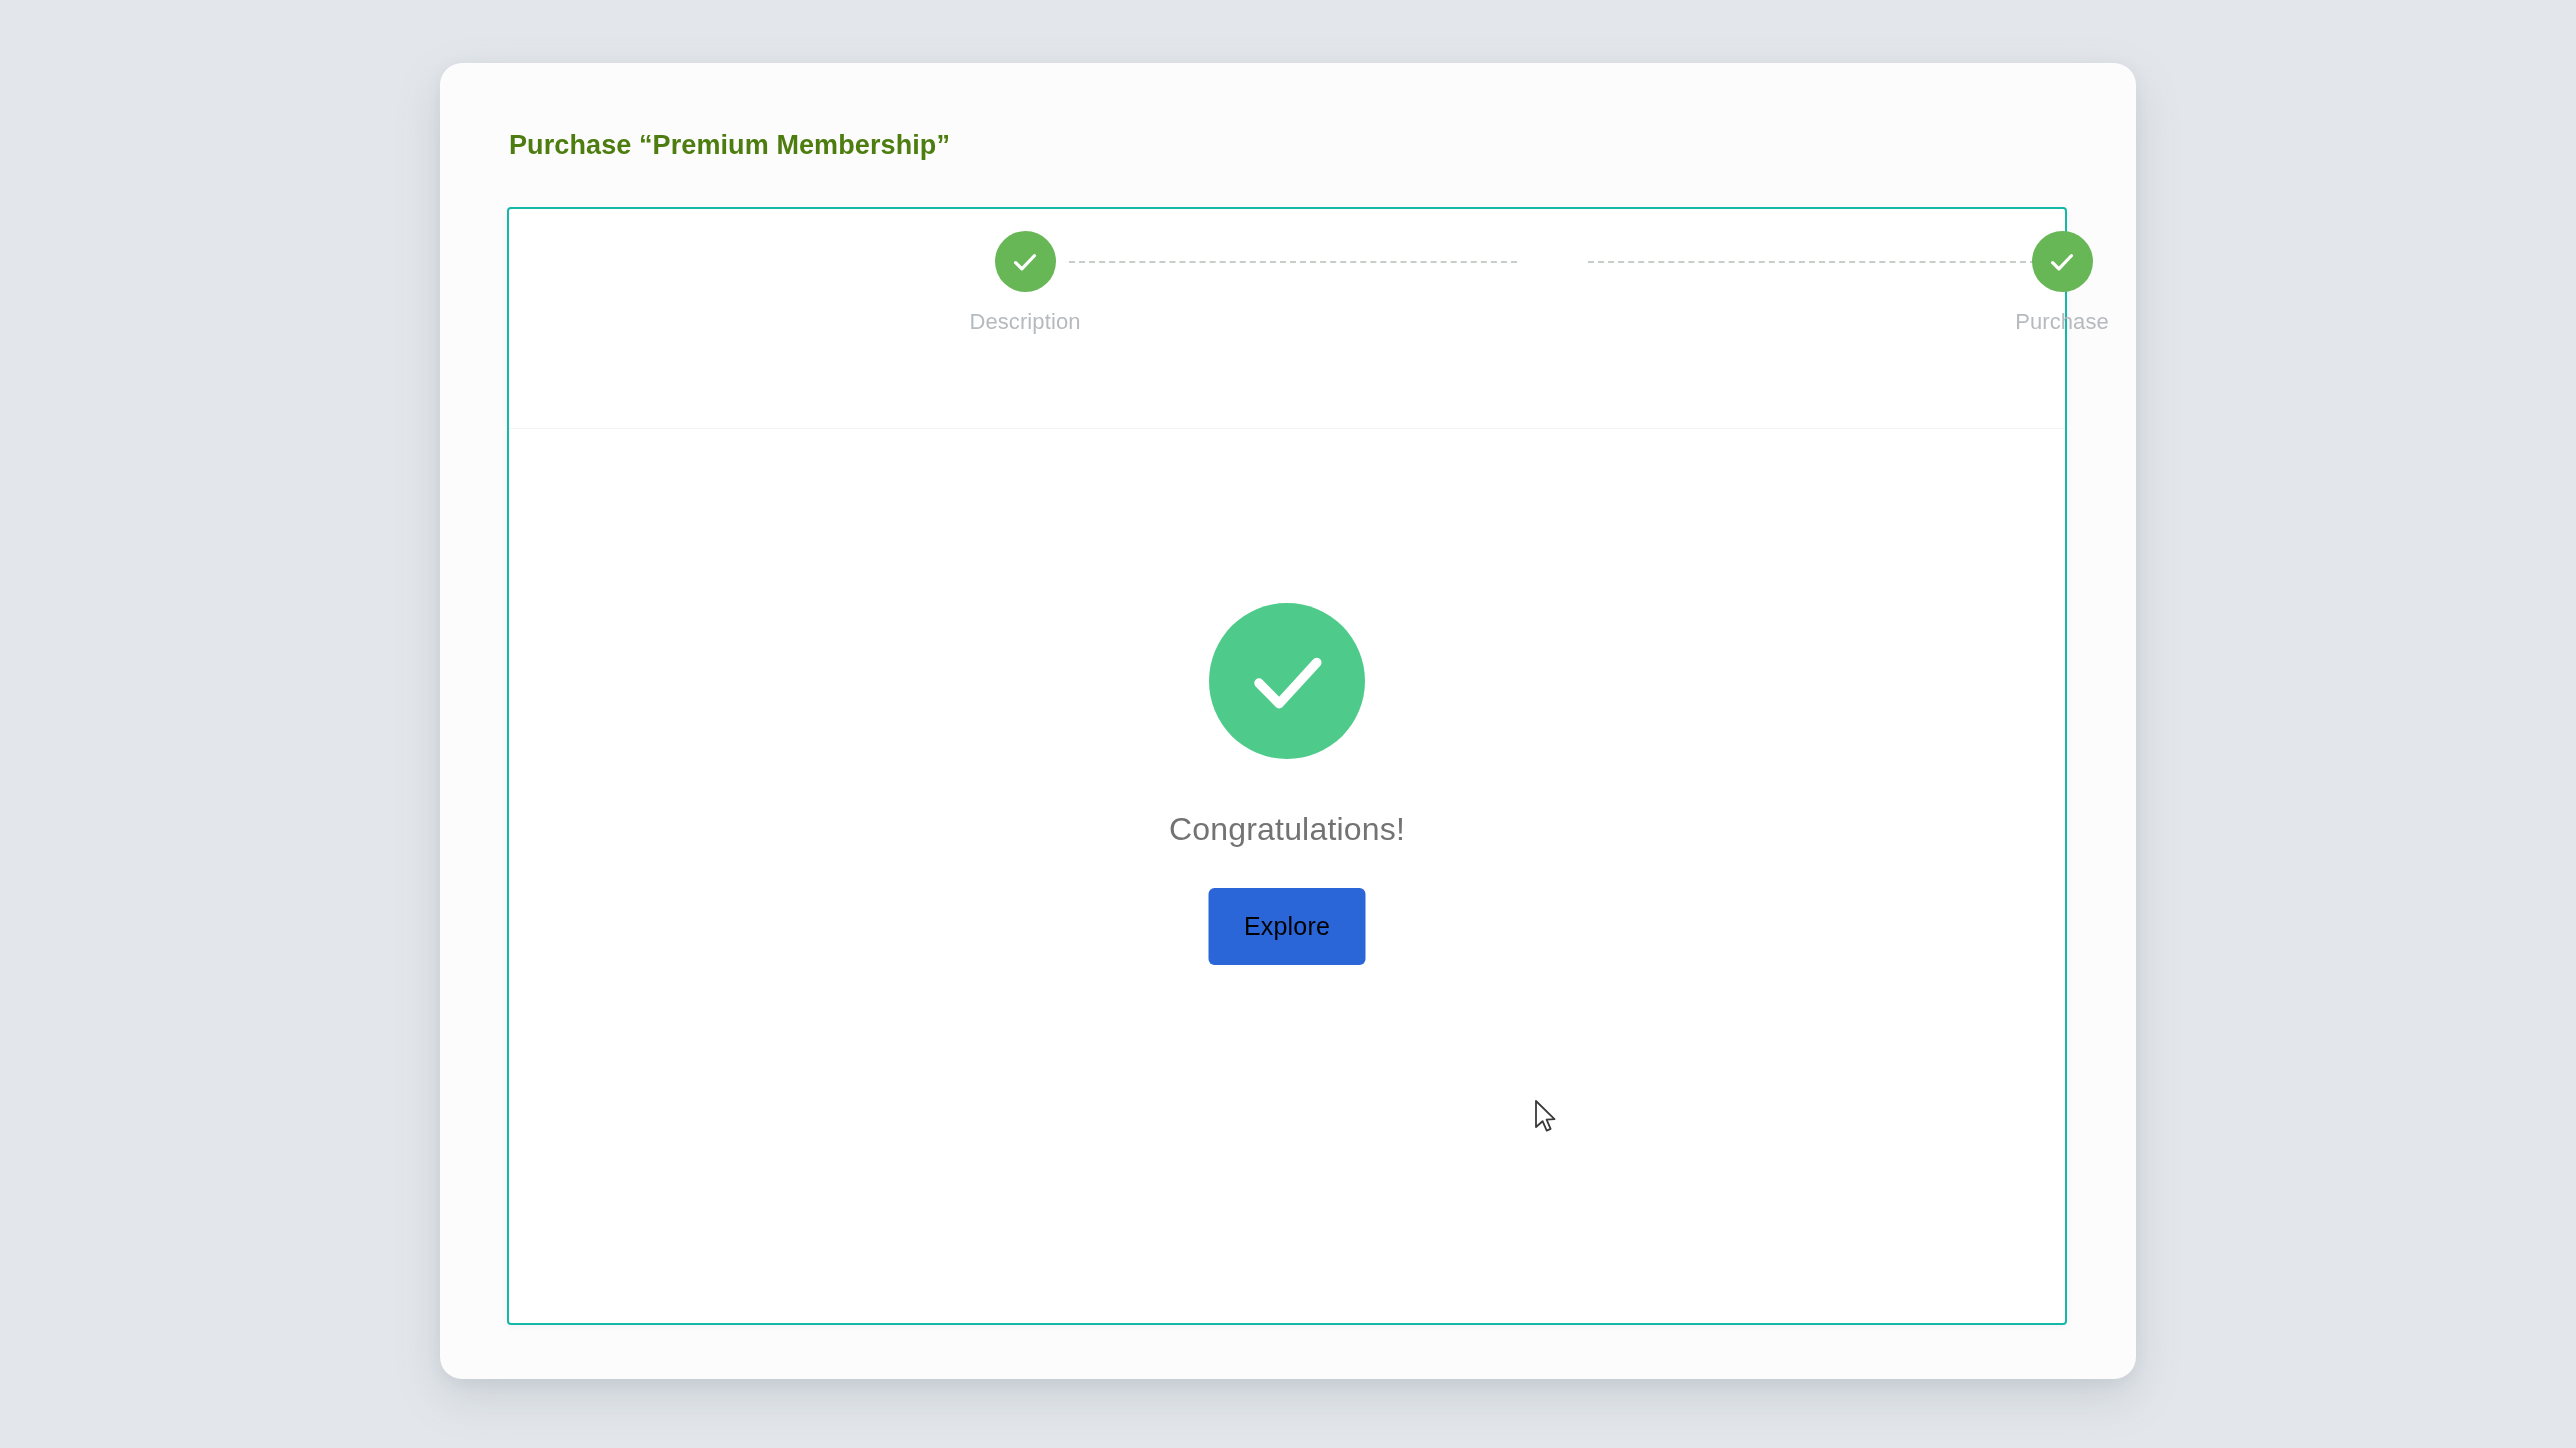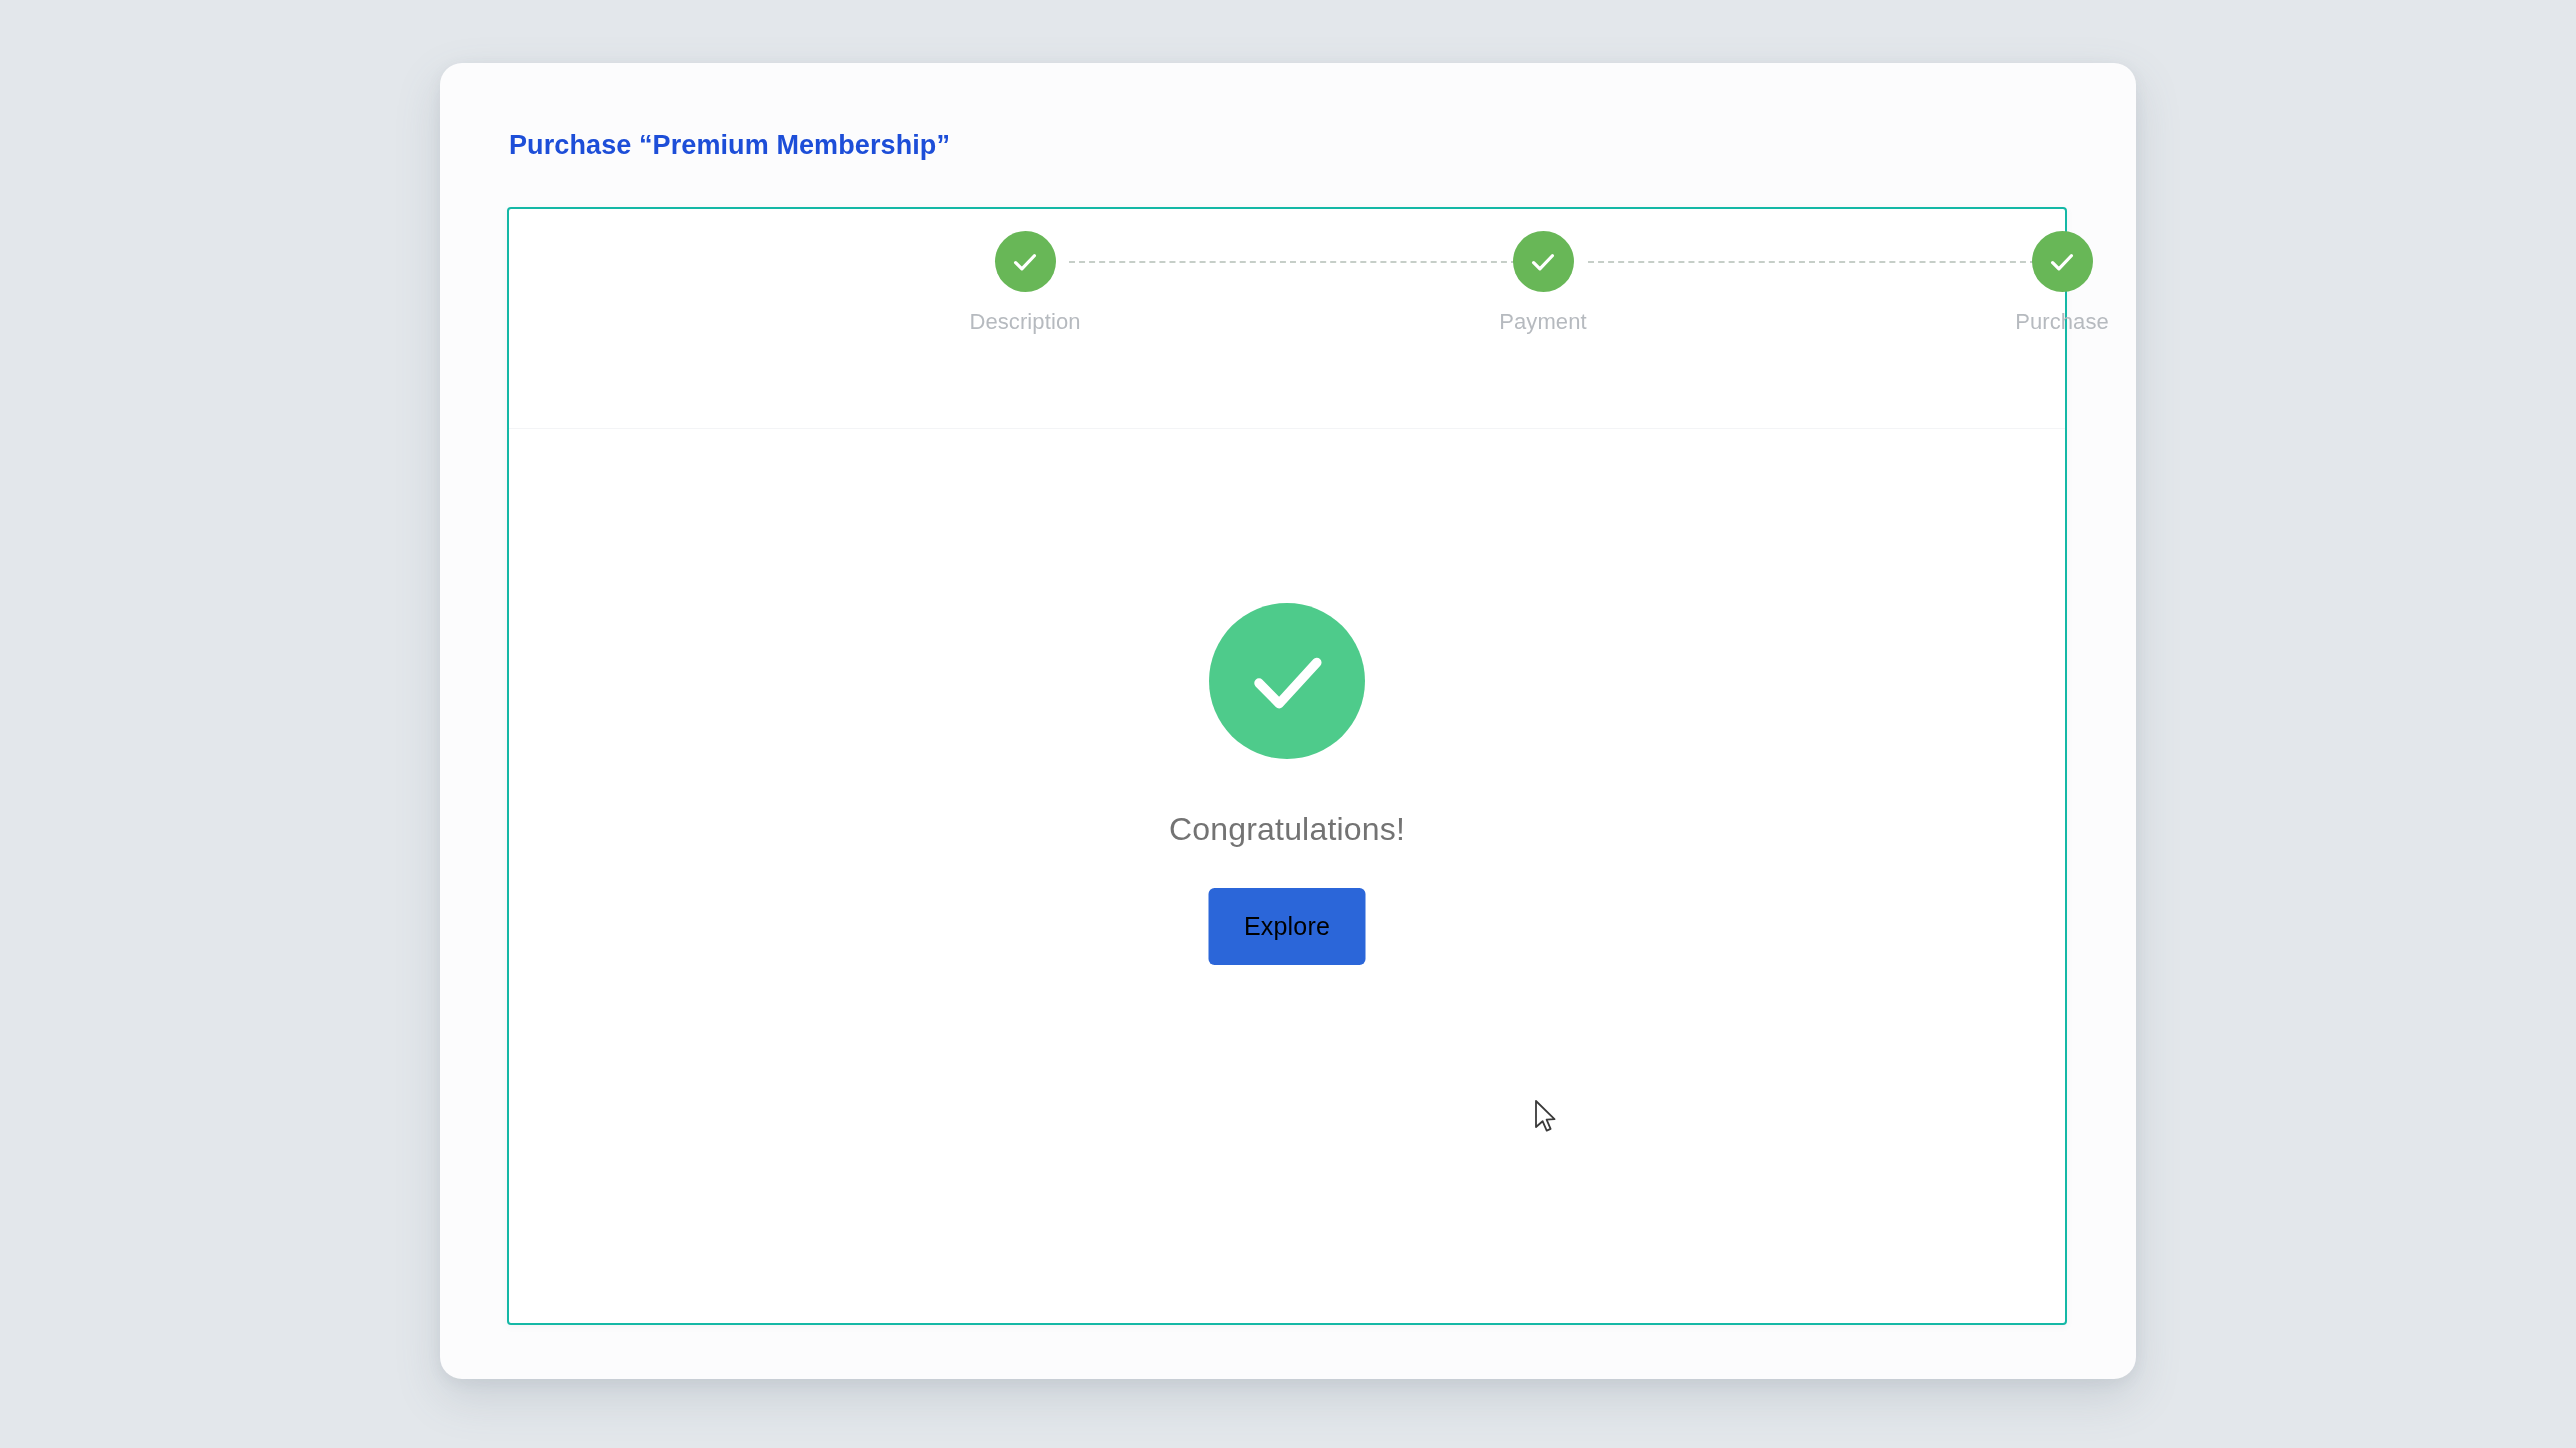--- a/index.html
+++ b/index.html
@@ -31,21 +31,21 @@
                 0 4px 14px rgba(90, 103, 120, 0.08);
   }
 
   
   #page-title {
     position: absolute;
     left: 69px;
     top: 65px;
     font-size: 27px;
     line-height: 34px;
-    color: #1d4ed8;
+    color: #4d7c0f;
     letter-spacing: 0.1px;
     white-space: nowrap;
   }
 
   
   #wizard-card {
     position: absolute;
     left: 67px;
     top: 144px;
     width: 1560px;
@@ -195,30 +195,20 @@
         <div class="step-circle">
           <span>
             <svg width="30" height="30" viewBox="0 0 24 24" fill="none" stroke="#ffffff" stroke-width="2.6" stroke-linecap="round" stroke-linejoin="round">
               <polyline points="4.5,12.5 9.5,17.5 19.5,7"></polyline>
             </svg>
           </span>
         </div>
         <div class="step-label">Description</div>
       </div>
 
-      <div class="step s1">
-        <div class="step-circle">
-          <span>
-            <svg width="30" height="30" viewBox="0 0 24 24" fill="none" stroke="#ffffff" stroke-width="2.6" stroke-linecap="round" stroke-linejoin="round">
-              <polyline points="4.5,12.5 9.5,17.5 19.5,7"></polyline>
-            </svg>
-          </span>
-        </div>
-        <div class="step-label">Payment</div>
-      </div>
 
       <div class="step s2">
         <div class="step-circle">
           <span>
             <svg width="30" height="30" viewBox="0 0 24 24" fill="none" stroke="#ffffff" stroke-width="2.6" stroke-linecap="round" stroke-linejoin="round">
               <polyline points="4.5,12.5 9.5,17.5 19.5,7"></polyline>
             </svg>
           </span>
         </div>
         <div class="step-label">Purchase</div>

